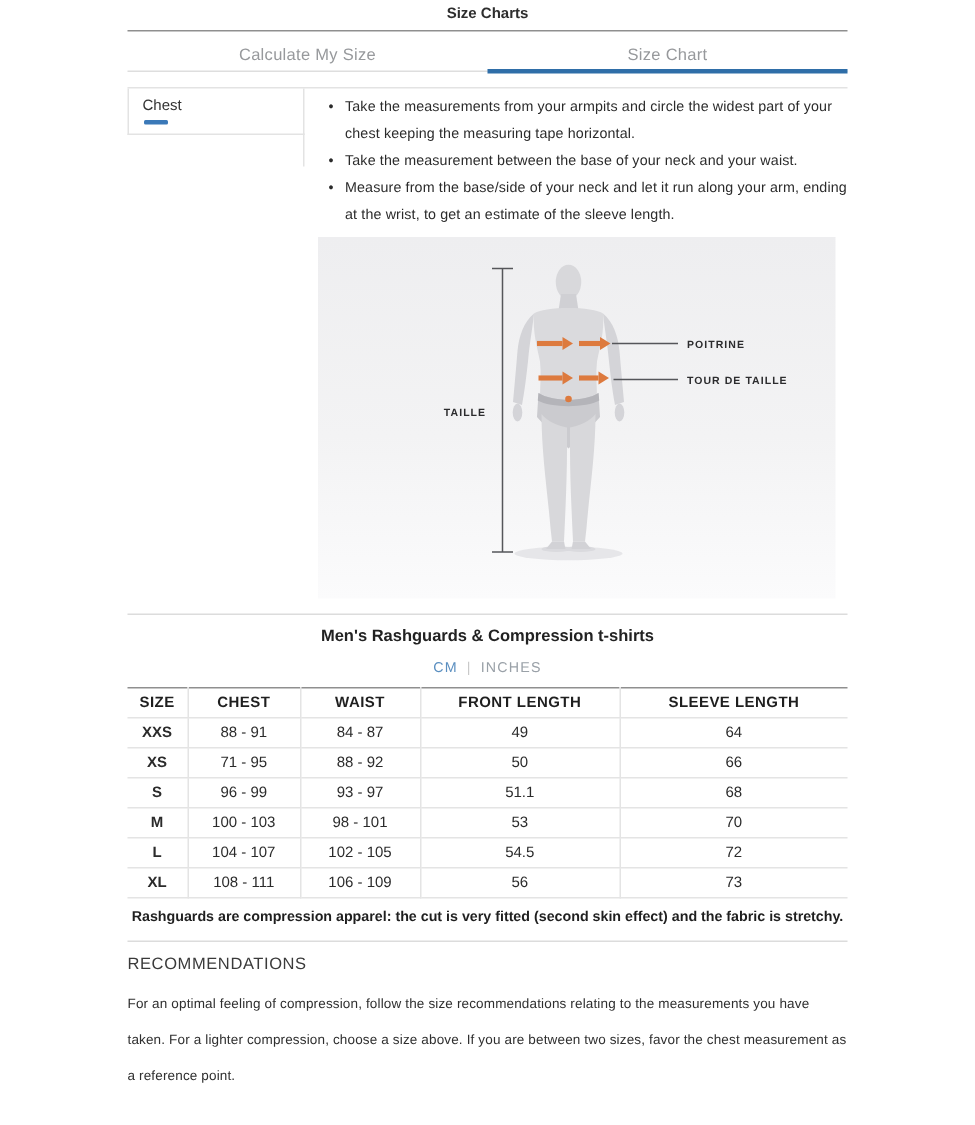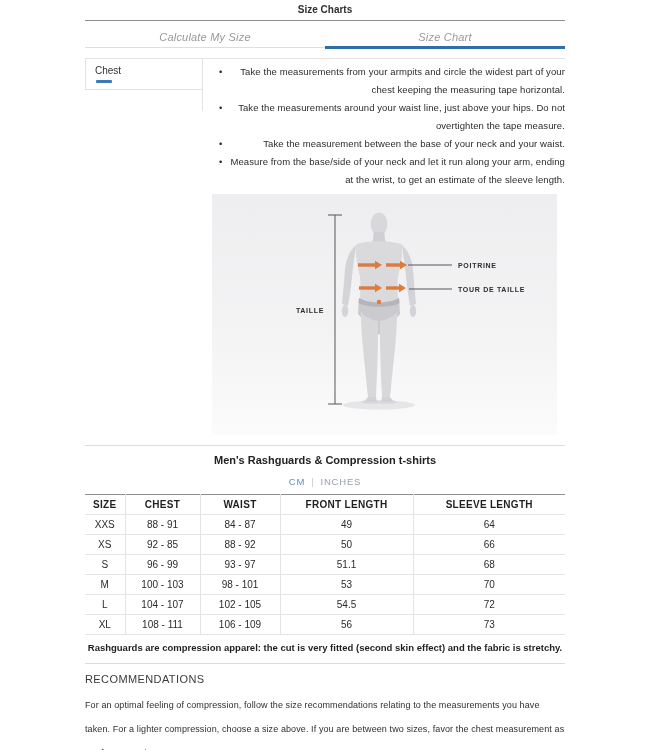--- a/index.html
+++ b/index.html
@@ -1,46 +1,46 @@
 <!DOCTYPE html>
 <html><head>
 <meta charset="utf-8">
 <style>
   html,body{margin:0;padding:0;background:#fff;}
   .page{position:relative;width:650px;height:750px;background:#fff;overflow:hidden;
         font-family:"Liberation Sans",sans-serif;color:#2b2b2b;}
   .page-title{padding-top:4px;text-align:center;font-size:10px;font-weight:bold;color:#2e2e2e;}
   .top-divider{margin:5px 85px 0;border-top:1px solid #8f8f8f;height:0;}
   .tabbar{margin:6px 85px 0;display:flex;border-bottom:1px solid #dedede;}
-  .tab{flex:1;text-align:center;font-size:11px;color:#97999c;padding:4px 0;cursor:pointer;position:relative;letter-spacing:.2px;font-style:italic;}
+  .tab{flex:1;text-align:center;font-size:11px;color:#97999c;padding:4px 0;cursor:pointer;position:relative;letter-spacing:.2px;}
   .tab.active::after{content:"";position:absolute;left:0;right:0;bottom:-2px;height:3px;background:#2f6ea8;}
   .measure-row{margin:10px 85px 0;border-top:1px solid #e3e3e3;display:flex;}
   .sidebar{width:118px;box-sizing:border-box;border-left:1px solid #e3e3e3;border-right:1px solid #e3e3e3;
            border-bottom:1px solid #e3e3e3;height:31px;padding:6px 0 0 9px;position:relative;}
   .sidebar::after{content:"";position:absolute;right:-1px;top:30px;width:1px;height:22px;background:#e3e3e3;}
   .sidebar-label{font-size:10px;color:#333;display:block;}
   .chest-underline{display:block;width:16px;height:3px;background:#3b79b8;margin:4px 0 0 1px;border-radius:1px;}
-  .instructions{flex:1;list-style:none;margin:0;padding:4px 0 0 16px;text-align:right;}
+  .instructions{flex:1;list-style:none;margin:0;padding:4px 0 0 16px;}
   .instructions li{font-size:9.5px;line-height:18px;color:#2b2b2b;position:relative;padding-left:11px;letter-spacing:.1px;}
   .instructions li::before{content:"\2022";position:absolute;left:0;top:0;}
   .figure-wrap{margin:5px 0 0 212px;width:345px;height:241px;
                background:linear-gradient(#eeeef0 0%,#f3f3f4 55%,#fbfbfc 100%);}
   .divider{margin:10px 85px 0;border-top:1px solid #dcdcdc;height:0;}
   .table-title{margin-top:8px;text-align:center;font-size:11px;font-weight:bold;color:#222;}
   .units{margin-top:10px;text-align:center;font-size:9.5px;letter-spacing:.8px;}
   .unit{color:#9aa1a8;cursor:pointer;}
   .unit.active{color:#5b8fc0;}
   .unit-sep{color:#c9c9c9;margin:0 6px;font-weight:normal;}
   table.size-table{margin:7px 85px 0;border-collapse:collapse;width:480px;table-layout:fixed;
                    border-top:1px solid #8f8f8f;}
   .size-table th,.size-table td{border-right:1px solid #e4e4e4;border-bottom:1px solid #e4e4e4;
        text-align:center;font-size:10px;height:19px;padding:0;color:#2b2b2b;font-weight:normal;}
   .size-table th{font-weight:bold;letter-spacing:.3px;color:#1f1f1f;}
   .size-table th:last-child,.size-table td:last-child{border-right:none;margin-left:32px;}
-  .size-table td.size-cell{font-weight:normal;margin-top:35px;}
+  .size-table td.size-cell{font-weight:bold;margin-top:35px;}
   .note{margin-top:7px;text-align:center;font-size:9.5px;font-weight:bold;color:#1f1f1f;white-space:nowrap;}
   .reco-heading{margin:9px 85px 0;font-size:11px;color:#3a3a3a;letter-spacing:.4px;}
   .reco-body{margin:8px 85px 0;font-size:9px;color:#2f2f2f;line-height:24px;letter-spacing:.1px;}
   .fig-label{font-size:7px;font-weight:bold;letter-spacing:.7px;fill:#2c2c2e;font-family:"Liberation Sans",sans-serif;}
   .fig-line{stroke:#55565a;stroke-width:1;}
   .arrow{fill:#dd7a3e;}
 </style>
 </head>
 <body>
 
@@ -56,21 +56,20 @@
 
   <div class="measure-row">
     <div class="sidebar">
       <div>
         <span class="sidebar-label">Chest</span>
         <span class="chest-underline"></span>
       </div>
     </div>
     <ul class="instructions">
       <li>Take the measurements from your armpits and circle the widest part of your chest keeping the measuring tape horizontal.</li>
-      <li>Take the measurements around your waist line, just above your hips. Do not overtighten the tape measure.</li>
       <li>Take the measurement between the base of your neck and your waist.</li>
       <li>Measure from the base/side of your neck and let it run along your arm, ending at the wrist, to get an estimate of the sleeve length.</li>
     </ul>
   </div>
 
   <div class="figure-wrap">
     <svg width="345" height="241" viewBox="0 0 345 241">
 
       <ellipse cx="167" cy="211" rx="36" ry="4.5" fill="#e6e6e9"></ellipse>
       <ellipse cx="159" cy="208" rx="10" ry="2" fill="#dadade"></ellipse>
@@ -148,21 +147,21 @@
     <tbody>
       <tr>
         <td class="size-cell">XXS</td>
         <td>88 - 91</td>
         <td>84 - 87</td>
         <td>49</td>
         <td>64</td>
       </tr>
       <tr>
         <td class="size-cell">XS</td>
-        <td>92 - 85</td>
+        <td>71 - 95</td>
         <td>88 - 92</td>
         <td>50</td>
         <td>66</td>
       </tr>
       <tr>
         <td class="size-cell">S</td>
         <td>96 - 99</td>
         <td>93 - 97</td>
         <td>51.1</td>
         <td>68</td>

